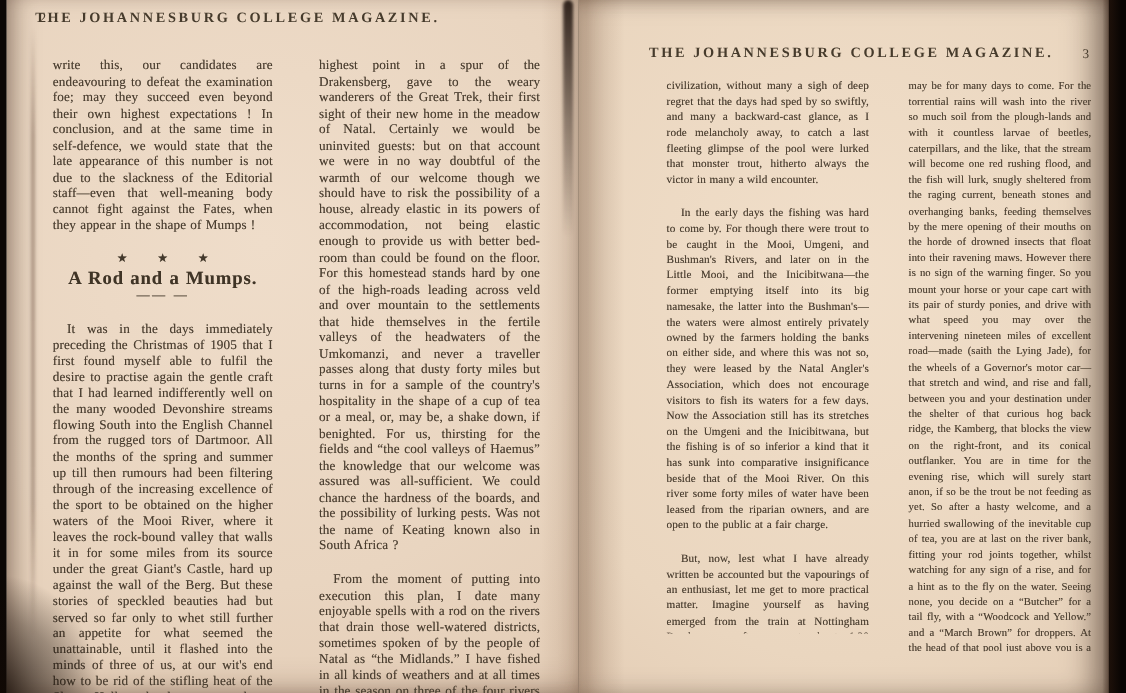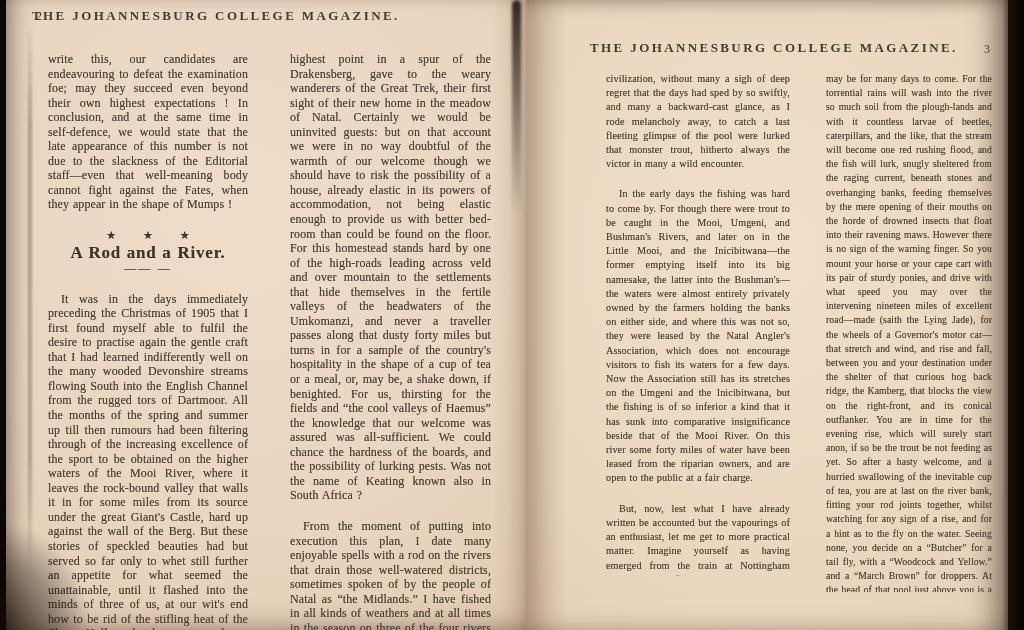--- a/index.html
+++ b/index.html
@@ -96,21 +96,21 @@
 
 <div class="photo">
 
   <div class="page page-left">
     <span class="pagenum pagenum-left">2</span>
     <div class="running-title">THE JOHANNESBURG COLLEGE MAGAZINE.</div>
 
     <div class="col col-l1">
       <p>write this, our candidates are endeavouring to defeat the examination foe; may they succeed even beyond their own highest expectations ! In conclusion, and at the same time in self-defence, we would state that the late appearance of this number is not due to the slackness of the Editorial staff—even that well-meaning body cannot fight against the Fates, when they appear in the shape of Mumps !</p>
       <div class="stars">★ ★ ★</div>
-      <h2 class="section-title">A Rod and a River.</h2>
+      <h2 class="section-title">A Rod and a Mumps.</h2>
       <div class="title-rule">—— —</div>
       <p class="indent">It was in the days immediately preceding the Christmas of 1905 that I first found myself able to fulfil the desire to practise again the gentle craft that I had learned indifferently well on the many wooded Devonshire streams flowing South into the English Channel from the rugged tors of Dartmoor. All the months of the spring and summer up till then rumours had been filtering through of the increasing excellence of the sport to be obtained on the higher waters of the Mooi River, where it leaves the rock-bound valley that walls it in for some miles from its source under the great Giant's Castle, hard up against the wall of the Berg. But these stories of speckled beauties had but served so far only to whet still further an appetite for what seemed the unattainable, until it flashed into the minds of three of us, at our wit's end how to be rid of the stifling heat of the Sleepy Hollow, that here was a scheme ready to hand in the shape of a sudden and uninvited invasion of a hospitable farmhouse, lurking under the towering height of that Spion Kop, which, forming the</p>
     </div>
 
     <div class="col col-l2">
         <p>highest point in a spur of the Drakensberg, gave to the weary wanderers of the Great Trek, their first sight of their new home in the meadow of Natal. Certainly we would be uninvited guests: but on that account we were in no way doubtful of the warmth of our welcome though we should have to risk the possibility of a house, already elastic in its powers of accommodation, not being elastic enough to provide us with better bed-room than could be found on the floor. For this homestead stands hard by one of the high-roads leading across veld and over mountain to the settlements that hide themselves in the fertile valleys of the headwaters of the Umkomanzi, and never a traveller passes along that dusty forty miles but turns in for a sample of the country's hospitality in the shape of a cup of tea or a meal, or, may be, a shake down, if benighted. For us, thirsting for the fields and “the cool valleys of Haemus” the knowledge that our welcome was assured was all-sufficient. We could chance the hardness of the boards, and the possibility of lurking pests. Was not the name of Keating known also in South Africa ?</p>
         <p class="indent">From the moment of putting into execution this plan, I date many enjoyable spells with a rod on the rivers that drain those well-watered districts, sometimes spoken of by the people of Natal as “the Midlands.” I have fished in all kinds of weathers and at all times in the season on three of the four rivers now open for trout-fishing, and have met with all kinds of sport, varying from an ever-taut line to an empty creel, but I have never packed my rod into its case preparatory to its possible use as a weapon of offence against the drowsy steed, which was to carry me back again to the dust of</p>
       </div>
 
     <div class="margin-crease"></div>

